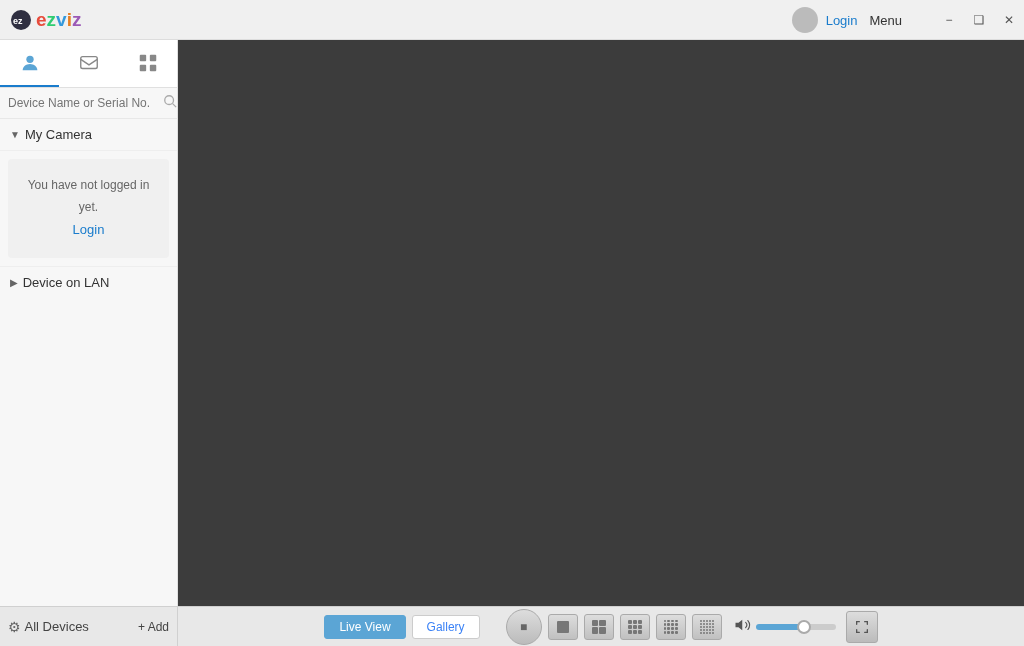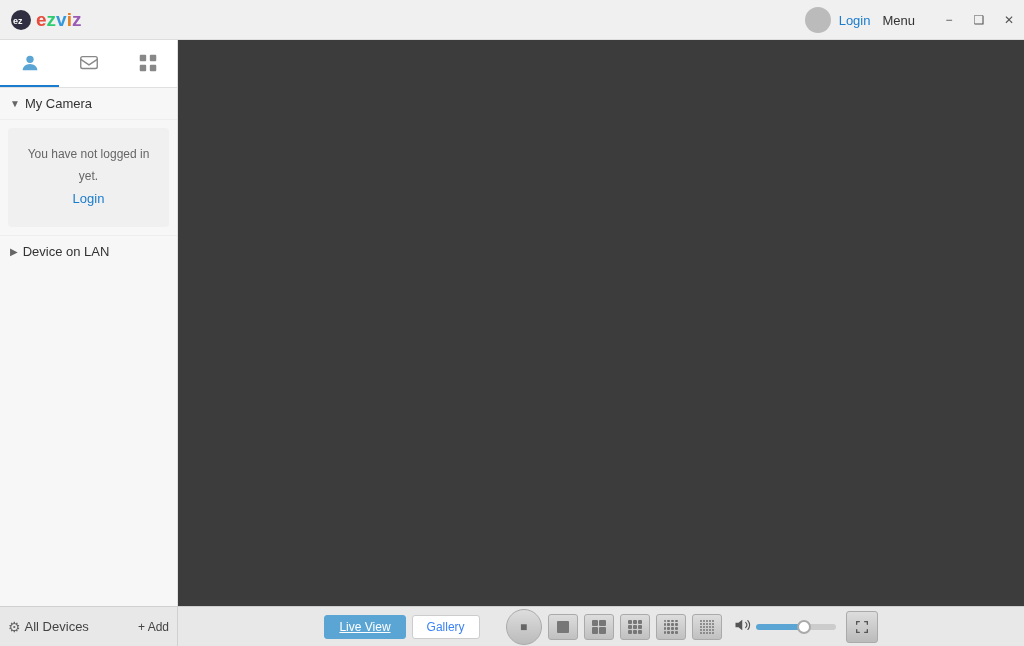--- a/index.html
+++ b/index.html
@@ -19,21 +19,21 @@
     #logo-text { font-size: 19px; font-weight: bold; color: #333; }
     #titlebar-right {
       position: absolute; right: 0; top: 0;
       display: flex; align-items: center; height: 40px;
     }
     #avatar-circle {
       width: 26px; height: 26px; border-radius: 50%;
       background: #bbb; margin-right: 8px;
     }
     #login-link { color: #1a7ccc; font-size: 13px; cursor: pointer; margin-right: 12px; text-decoration: none; }
-    #menu-btn { color: #333; font-size: 13px; cursor: pointer; margin-right: 19px; }
+    #menu-btn { color: #333; font-size: 13px; cursor: pointer; margin-right: 32px; }
     .window-btn { width: 30px; height: 40px; display: flex; align-items: center; justify-content: center; cursor: pointer; font-size: 12px; color: #555; }
 
     
     #main { display: flex; height: 566px; }
 
     
     #sidebar {
       width: 178px; min-width: 178px;
       background: #f7f7f7;
       border-right: 1px solid #e0e0e0;
@@ -103,21 +103,21 @@
     #add-btn { display: flex; align-items: center; gap: 2px; font-size: 12px; color: #444; cursor: pointer; }
 
     #bottom-controls {
       flex: 1; display: flex; align-items: center; justify-content: center; gap: 6px; padding: 0 10px;
       position: relative;
     }
     .view-tab {
       padding: 4px 14px; font-size: 12px; border-radius: 3px;
       cursor: pointer; border: 1px solid #ccc; background: #fff; color: #3b82f6;
     }
-    .view-tab.active { background: #5ba5d5; color: white; border-color: #5ba5d5; text-decoration: underline; }
+    .view-tab.active { background: #5ba5d5; color: white; border-color: #5ba5d5; }
 
     #stop-btn {
       width: 36px; height: 36px; border-radius: 50%;
       background: linear-gradient(180deg, #ddd 0%, #bbb 100%);
       border: 1px solid #aaa; display: flex; align-items: center; justify-content: center;
       cursor: pointer; margin-left: 20px;
     }
     #stop-btn::after { content: '■'; font-size: 12px; color: #666; }
 
     .layout-btn {
@@ -201,20 +201,29 @@
       <div class="sidebar-tab">
         <svg viewBox="0 0 24 24" fill="none">
           <rect x="3" y="3" width="7" height="7" rx="1" fill="#888"></rect>
           <rect x="14" y="3" width="7" height="7" rx="1" fill="#888"></rect>
           <rect x="3" y="14" width="7" height="7" rx="1" fill="#888"></rect>
           <rect x="14" y="14" width="7" height="7" rx="1" fill="#888"></rect>
         </svg>
       </div>
     </div>
 
+    <div id="search-bar">
+      <input id="search-input" type="text" placeholder="Device Name or Serial No." style="">
+      <span id="search-icon-btn">
+        <svg width="14" height="14" viewBox="0 0 16 16" fill="none">
+          <circle cx="7" cy="7" r="5" stroke="#aaa" stroke-width="1.5"></circle>
+          <line x1="11" y1="11" x2="15" y2="15" stroke="#aaa" stroke-width="1.5"></line>
+        </svg>
+      </span>
+    </div>
 
     <div id="camera-section">
       <div id="my-camera-header">
         <span class="chevron">▼</span>
         <span>My Camera</span>
       </div>
       <div id="camera-content">
         <span>You have not logged in yet.</span>
         <a id="camera-login-link">Login</a>
       </div>

